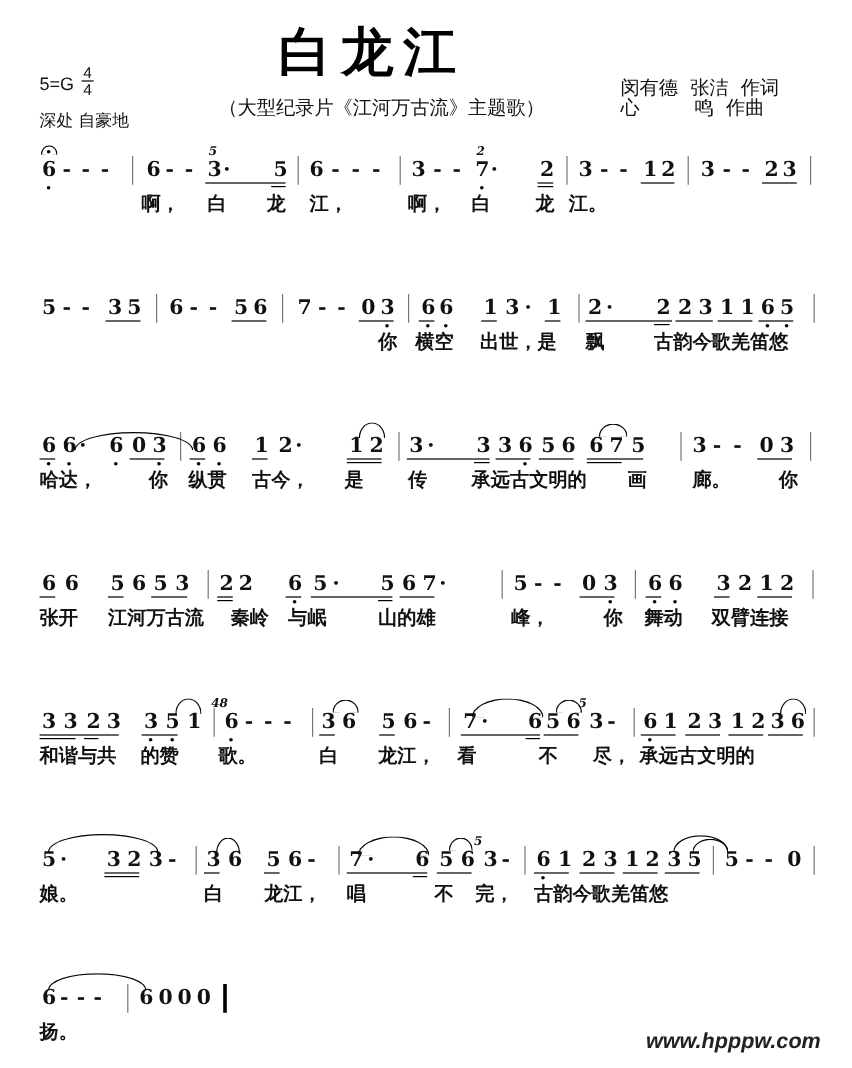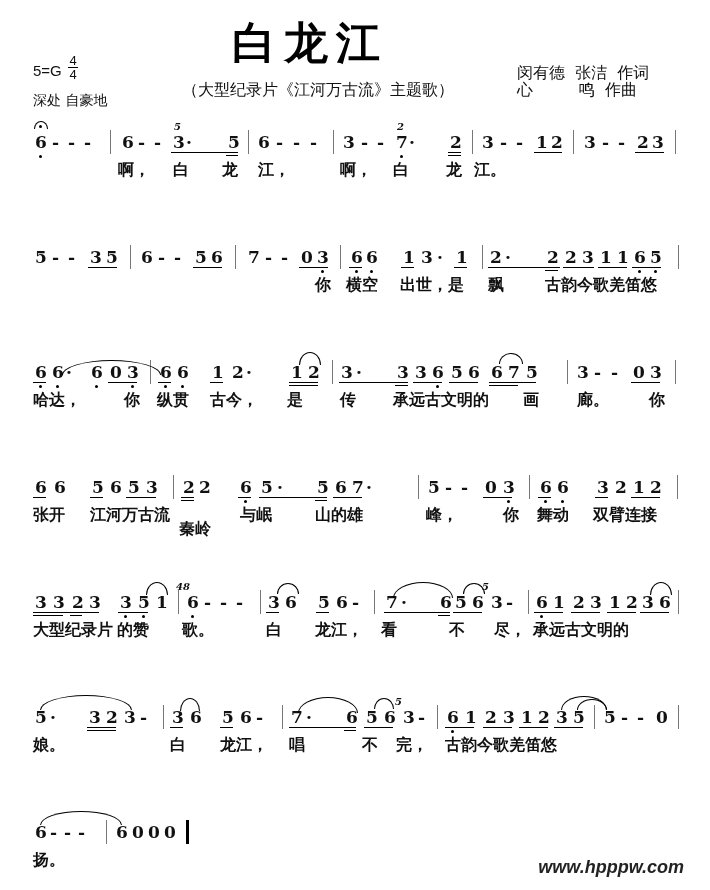--- a/index.html
+++ b/index.html
@@ -271,21 +271,21 @@
       <div class="ul" style="left: 259px; width: 68px; top: 34px;"></div>
       <div class="ul" style="left: 333px; width: 29px; top: 34px;"></div>
       <div class="ul" style="left: 483px; width: 29px; top: 34px;"></div>
       <div class="ul" style="left: 538px; width: 13px; top: 34px;"></div>
       <div class="ul" style="left: 595px; width: 13px; top: 34px;"></div>
       <div class="ul" style="left: 631px; width: 29px; top: 34px;"></div>
       <div class="ul" style="left: 181px; width: 13px; top: 37px;"></div>
       <div class="ul" style="left: 315px; width: 12px; top: 37px;"></div>
       <div class="lyr" style="left: 33px;">张开</div>
       <div class="lyr" style="left: 90px;">江河万古流</div>
-      <div class="lyr" style="left: 179px; margin-top: 14px;">秦岭</div>
+      <div class="lyr" style="left: 192px;">秦岭</div>
       <div class="lyr" style="left: 240px;">与岷</div>
       <div class="lyr" style="left: 315px;">山的雄</div>
       <div class="lyr" style="left: 426px;">峰，</div>
       <div class="lyr" style="left: 503px;">你</div>
       <div class="lyr" style="left: 537px;">舞动</div>
       <div class="lyr" style="left: 593px;">双臂连接</div>
     </div>
     <div class="line" style="top: 578px;">
       <div class="note" style="left: 35px;">3</div>
       <div class="note" style="left: 53px;">3</div>
@@ -340,21 +340,21 @@
       <div class="ul" style="left: 33px; width: 30px; top: 37px;"></div>
       <div class="ul" style="left: 70px; width: 12px; top: 37px;"></div>
       <div class="ul" style="left: 438px; width: 12px; top: 37px;"></div>
       <div class="arc" style="left: 146px; top: 4px; width: 20px; height: 12px;"></div>
       <div class="arc" style="left: 277px; top: 5px; width: 20px; height: 10px;"></div>
       <div class="arc" style="left: 393px; top: 4px; width: 58px; height: 15px;"></div>
       <div class="arc" style="left: 463px; top: 5px; width: 20px; height: 10px;"></div>
       <div class="arc" style="left: 650px; top: 4px; width: 20px; height: 12px;"></div>
       <div class="grace" style="left: 176px;">48</div>
       <div class="grace" style="left: 482px;">5</div>
-      <div class="lyr" style="left: 33px;">大型纪录片</div>
+      <div class="lyr" style="left: 33px;">和谐与共</div>
       <div class="lyr" style="left: 117px;">的赞</div>
       <div class="lyr" style="left: 182px;">歌。</div>
       <div class="lyr" style="left: 266px;">白</div>
       <div class="lyr" style="left: 315px;">龙江，</div>
       <div class="lyr" style="left: 381px;">看</div>
       <div class="lyr" style="left: 449px;">不</div>
       <div class="lyr" style="left: 494px;">尽，</div>
       <div class="lyr" style="left: 533px;">承远古文明的</div>
     </div>
     <div class="line" style="top: 693px;">

